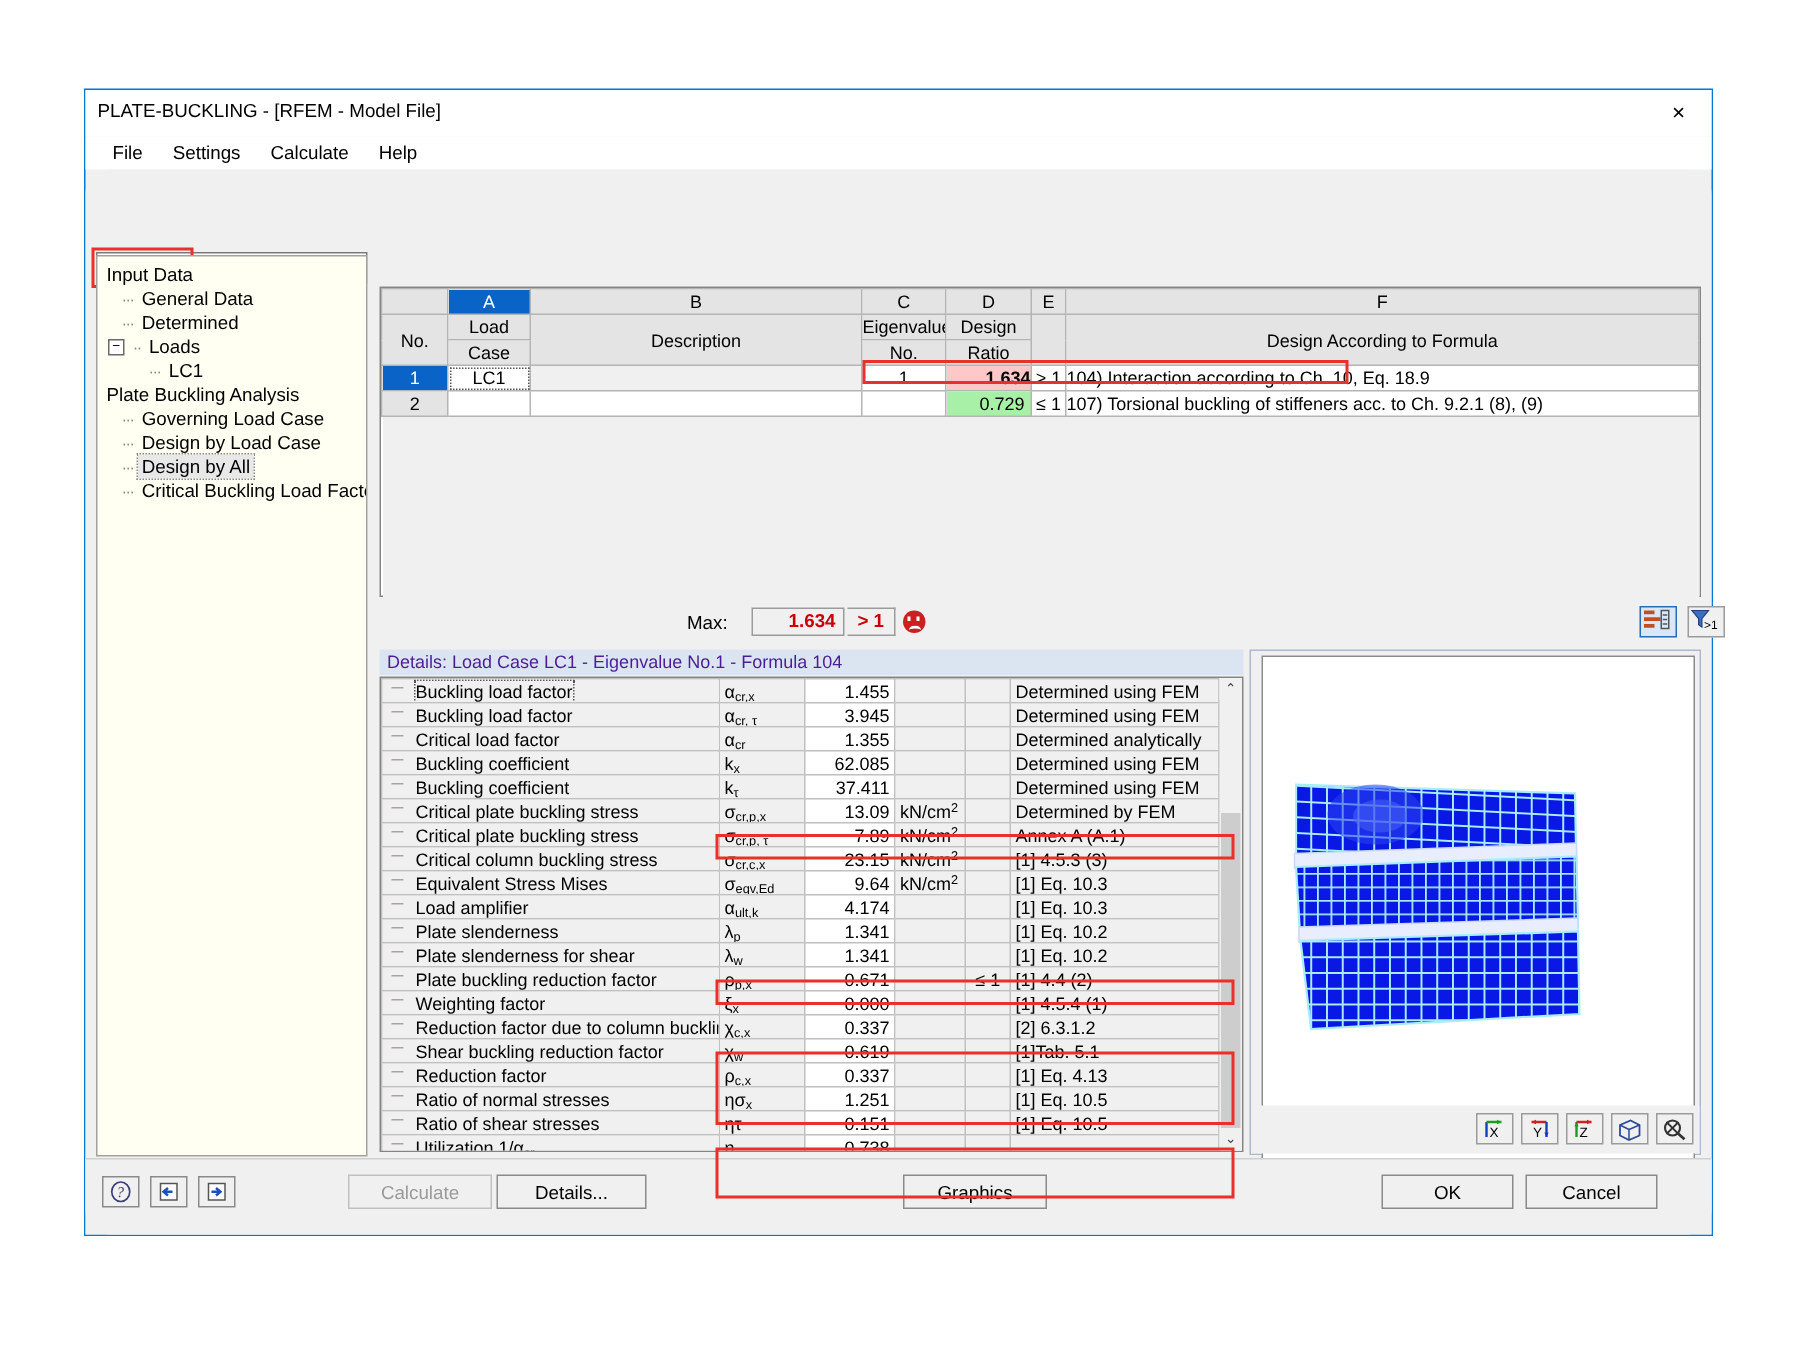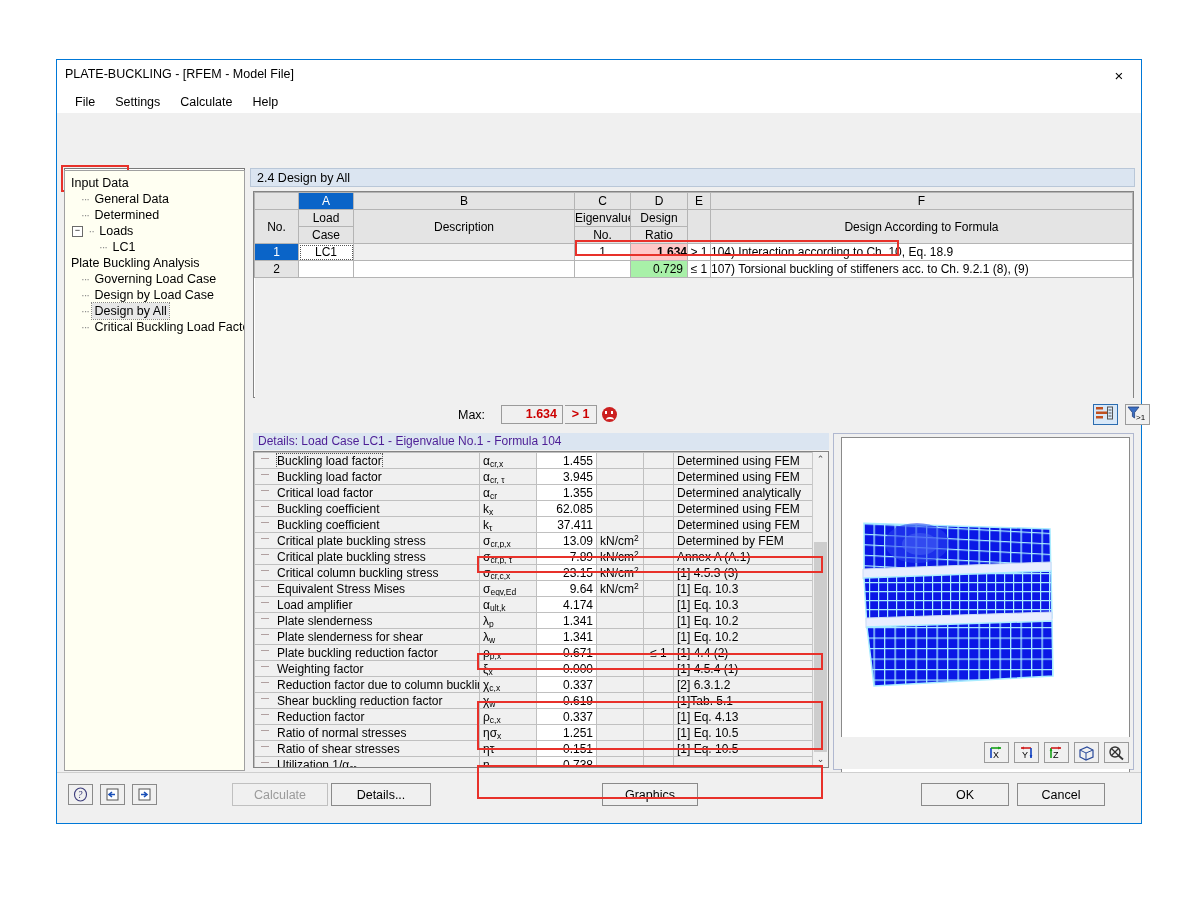--- a/index.html
+++ b/index.html
@@ -306,23 +306,20 @@
           </div>
           <div class="tnode indent1">
             <span class="dash">···</span>
             <span class="lbl">Critical Buckling Load Factors</span>
           </div>
         </div>
       </div>
 
       <div class="right-pane">
 
-        <div class="section-head">
-          <span>2.4 Design by All</span>
-        </div>
 
         <div class="tablewrap">
           <table class="grid">
             <colgroup>
               <col style="width:44px">
                 <col style="width:55px">
                 <col style="width:221px">
               <col style="width:56px">
                 <col style="width:57px">
                 <col style="width:23px">

